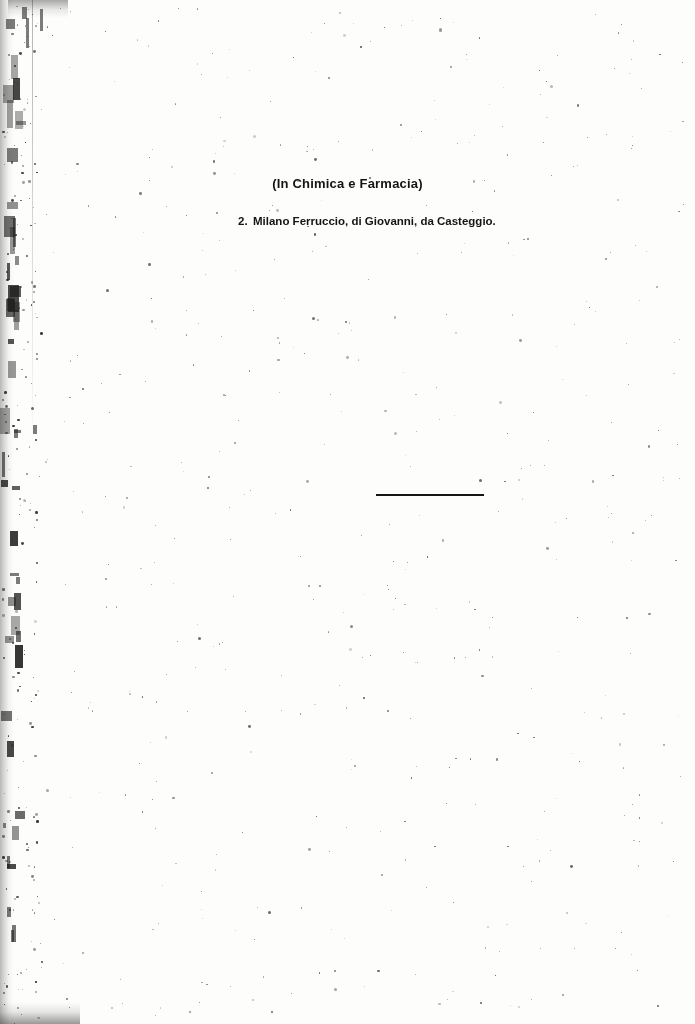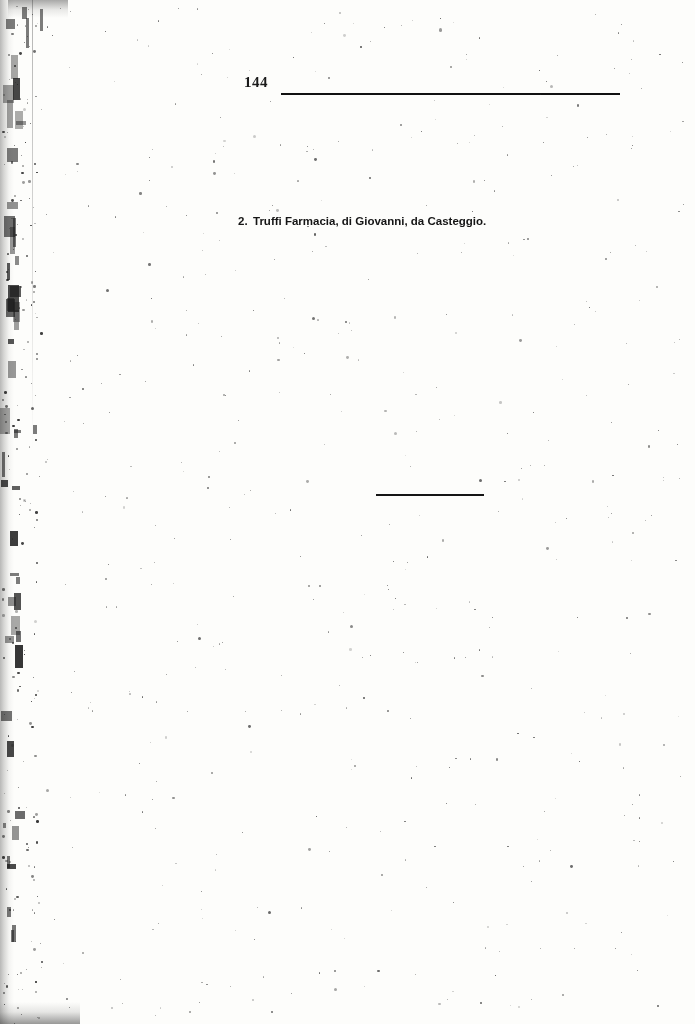--- a/index.html
+++ b/index.html
@@ -181,29 +181,26 @@
 </head>
 <body>
 
 <div id="page">
 
   <div class="scan-edge-left"></div>
   <div class="scan-edge-top"></div>
   <div class="scan-edge-bottom"></div>
   <div class="crease"></div>
 
-  <div class="header">
-    <div class="folio">144</div>
-    <div class="header-rule"></div>
-  </div>
-
+
+  <div class="section-subtitle">(In Chimica e Farmacia)</div>
 
   <div class="entries">
     <div class="entry">
-      <span class="num">2.</span><span>Truffi Farmacia, di Giovanni, da Casteggio.</span>
+      <span class="num">2.</span><span>Milano Ferruccio, di Giovanni, da Casteggio.</span>
     </div>
   </div>
 
   <div class="divider"></div>
 
 <div class="speckle" style="width: 1.49px; height: 1.49px; left: 585.1px; top: 922.7px; opacity: 0.23;"></div>
     <div class="speckle" style="width: 1.38px; height: 1.38px; left: 329.5px; top: 393.7px; opacity: 0.51;"></div>
     <div class="speckle" style="width: 1.43px; height: 1.43px; left: 518.1px; top: 479.2px; opacity: 0.25;"></div>
     <div class="speckle" style="width: 1.51px; height: 1.51px; left: 218.5px; top: 643.1px; opacity: 0.46;"></div>
     <div class="speckle" style="width: 0.98px; height: 0.98px; left: 63.3px; top: 962.5px; opacity: 0.34;"></div>

